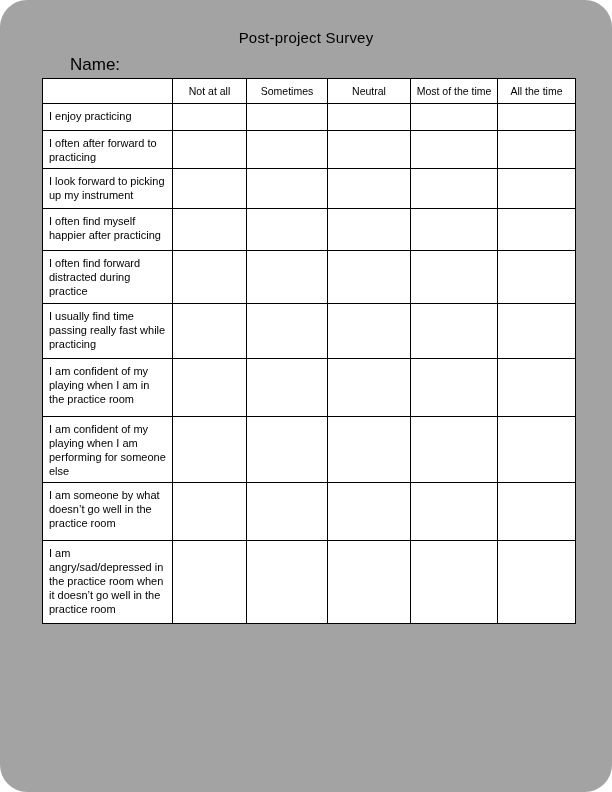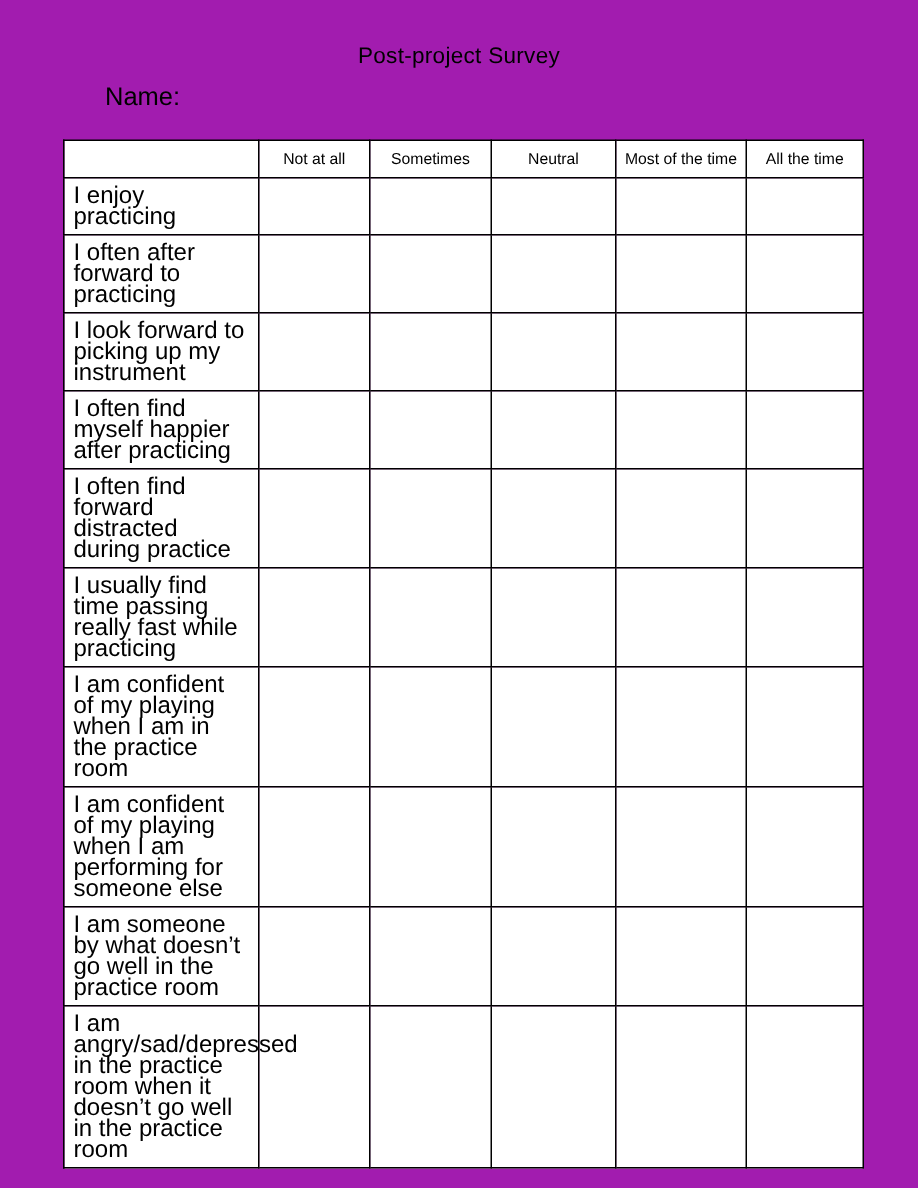--- a/index.html
+++ b/index.html
@@ -5,56 +5,57 @@
   * { margin: 0; padding: 0; box-sizing: border-box; }
   html, body {
     width: 612px; height: 792px;
     background: #ffffff;
     font-family: "Liberation Sans", sans-serif;
     color: #000000;
   }
   .page {
     position: relative;
     width: 612px; height: 792px;
-    background: #a21caf;
+    background: #a3a3a3;
     overflow: hidden;
+    border-radius: 27px;
   }
   .title {
     position: absolute;
     top: 29px; left: 0; width: 612px;
     text-align: center;
     font-size: 15px;
     letter-spacing: 0.2px;
   }
   .name-label {
     position: absolute;
     top: 55px; left: 70px;
     font-size: 17px;
   }
   table.survey {
     position: absolute;
-    top: 93px; left: 42px;
+    top: 78px; left: 42px;
     width: 533px;
     border-collapse: collapse;
     table-layout: fixed;
   }
   table.survey td, table.survey th {
     border: 1px solid #000000;
     font-weight: normal;
     background: #ffffff;
   }
   th.hdr {
     font-size: 10.5px;
     text-align: center;
     vertical-align: middle;
     padding: 2px 2px;
     height: 25px;
   }
   td.q {
-    font-size: 16px;
+    font-size: 11px;
     line-height: 14px;
     vertical-align: top;
     text-align: left;
     padding: 5px 6px 4px 6px;
   }
   td.a {
     
   }
 </style>
 </head>

